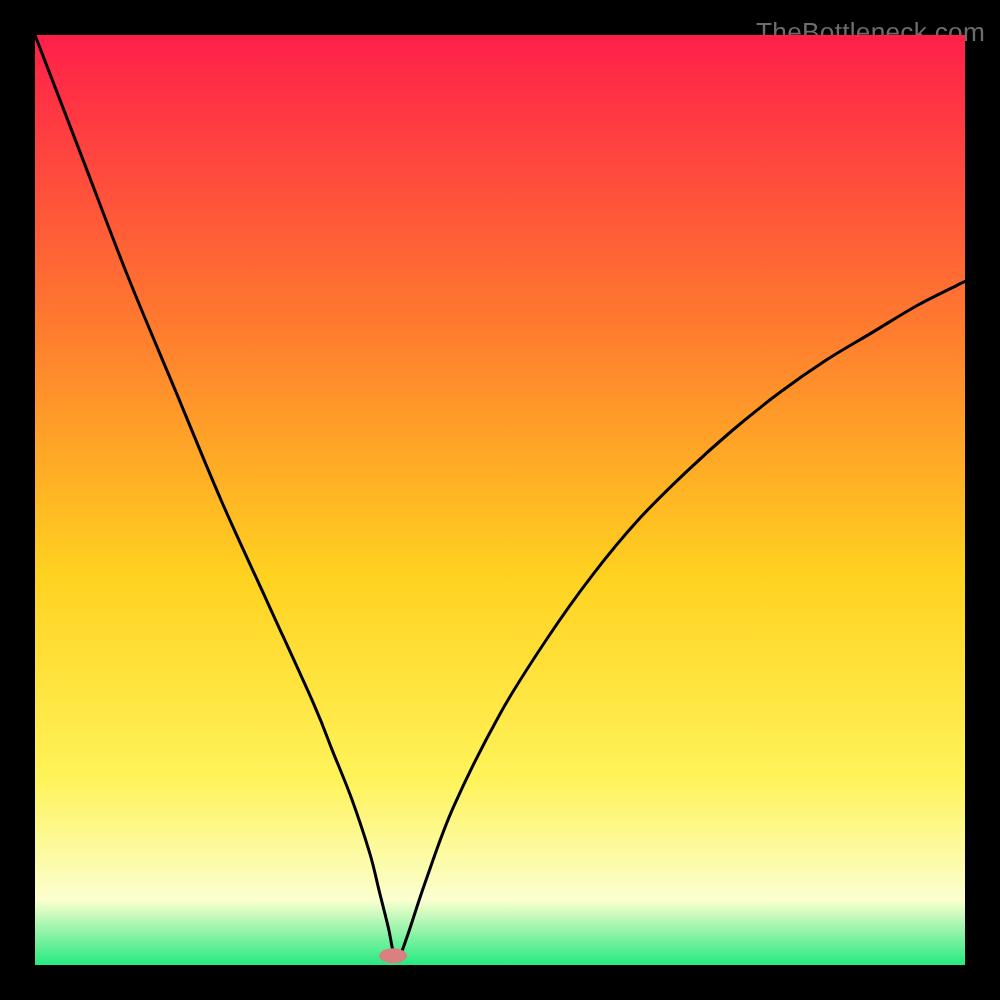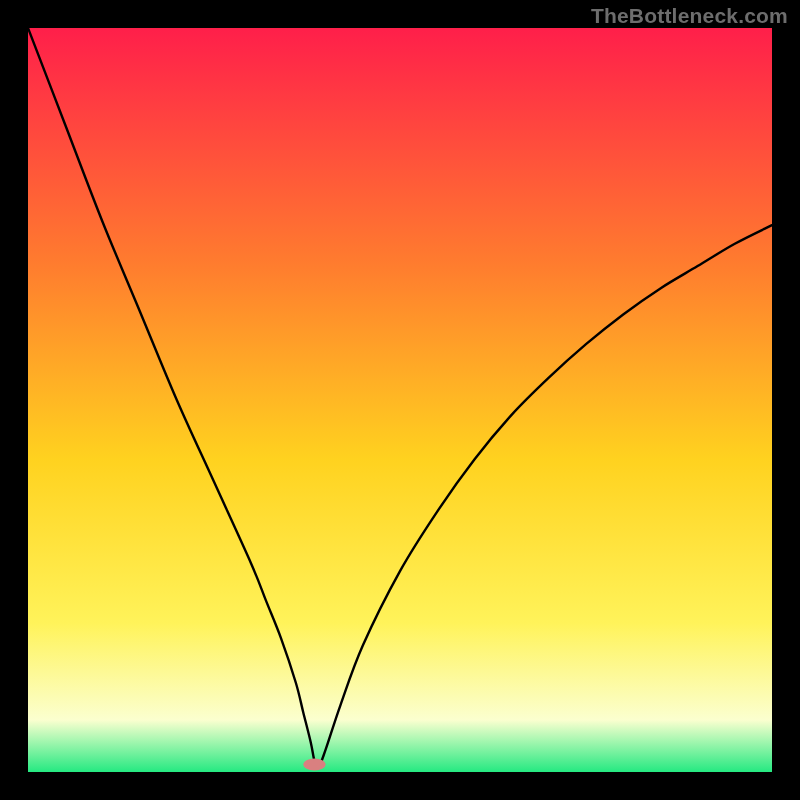--- a/index.html
+++ b/index.html
@@ -20,25 +20,25 @@
   .plot {
     position: absolute;
     left: 28px;
     top: 28px;
     width: 744px;
     height: 744px;
     box-sizing: border-box;
   }
   .watermark {
     position: absolute;
-    top: 4px;
+    top: 15px;
     right: 12px;
     color: #6d6d6d;
     font-size: 21px;
-    font-weight: 700;
+    font-weight: 400;
     letter-spacing: 0.2px;
     user-select: none;
   }
   svg { display: block; }
 </style>
 </head>
 <body>
 
 <div class="frame">
   <div class="watermark">TheBottleneck.com</div>

